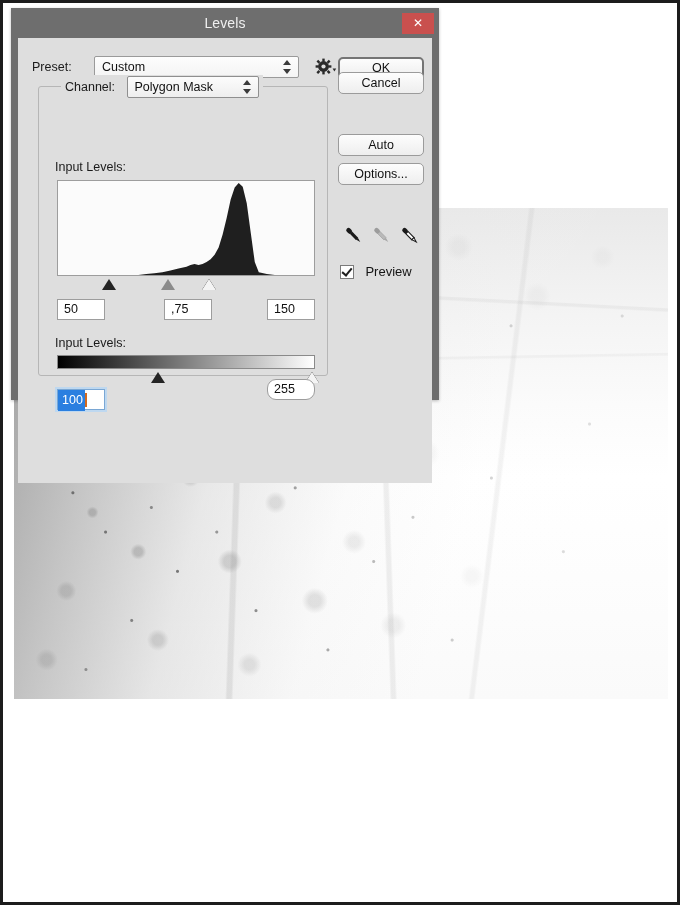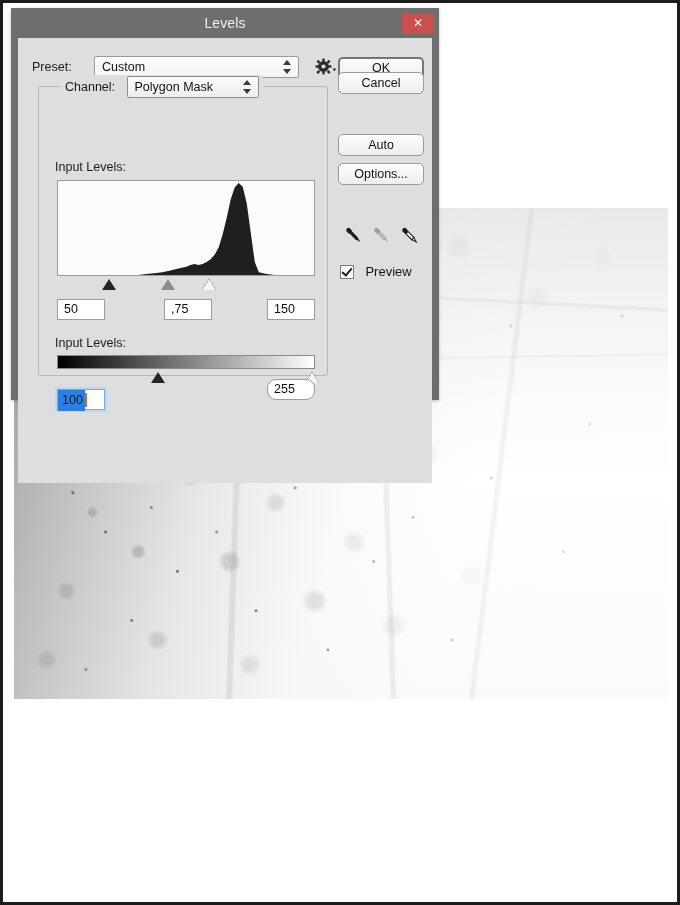--- a/index.html
+++ b/index.html
@@ -380,21 +380,21 @@
   }
   #out-black-field {
     left: 18px; top: 302px; width: 48px;
     border: 1px solid #7aa7d4;
     box-shadow: 0 0 0 2px #bed8f0;
     padding-left: 0;
   }
   #out-black-field .sel {
     display: inline-block;
     background: #2a7fe0;
-    color: #0f172a;
+    color: #ffffff;
     padding: 1px 2px 1px 4px;
   }
   #out-black-field .caret {
     display: inline-block;
     width: 2px;
     height: 14px;
     background: #d2691e;
     vertical-align: -3px;
   }
   #out-white-field { left: 228px; top: 292px; width: 48px; border-radius: 9px; }

